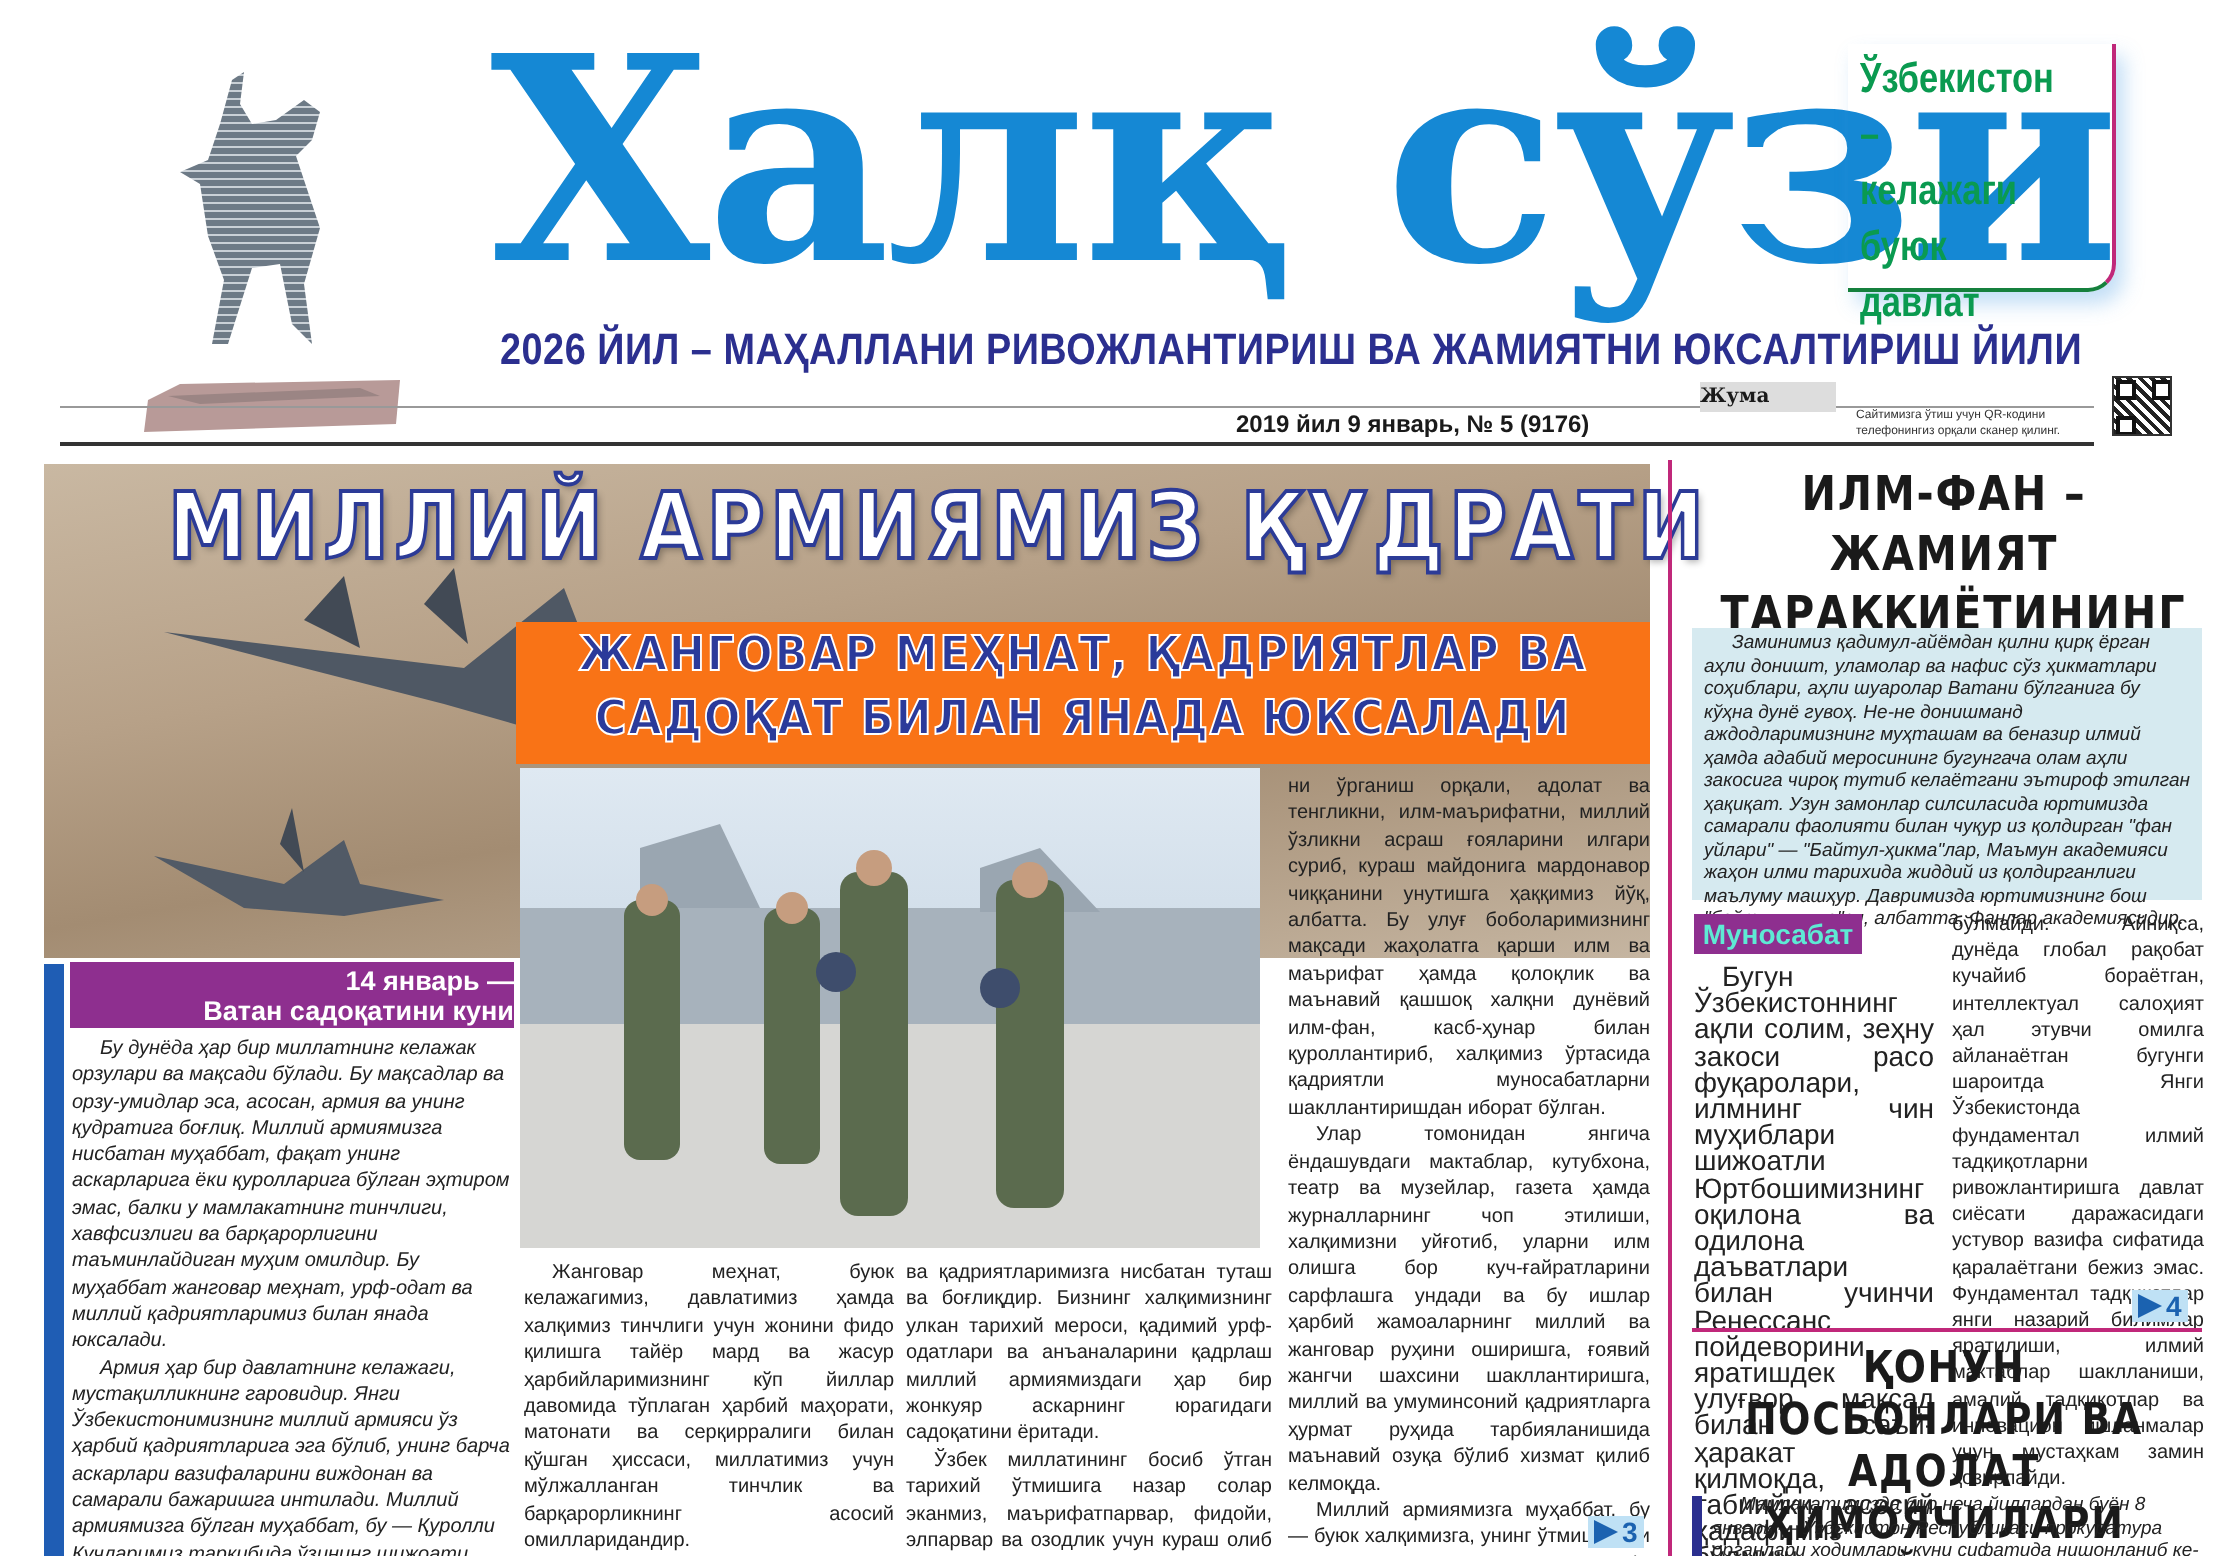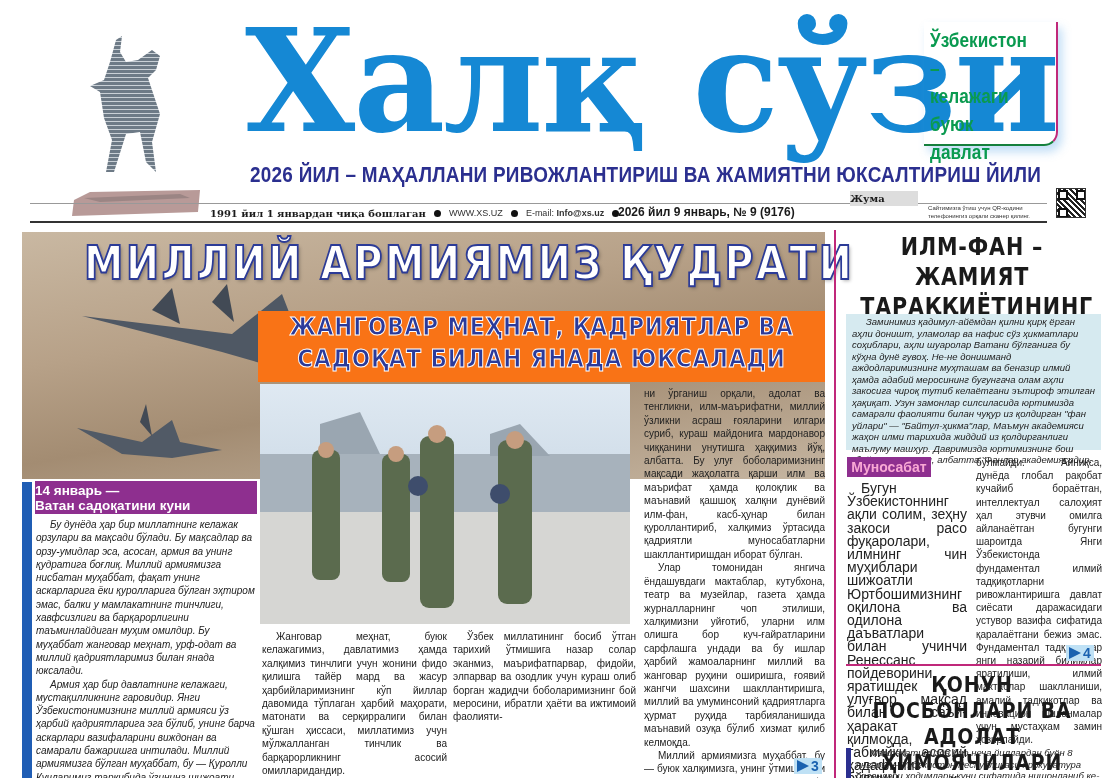--- a/index.html
+++ b/index.html
@@ -32,29 +32,29 @@
  repeating-linear-gradient(45deg,#222 0 2px,#fff 2px 4px)}
 .rule-bottom{left:30px;top:221px;width:1017px;height:2px;background:#333}
 
 .hero{left:22px;top:232px;width:803px;height:247px;background:linear-gradient(170deg,#c9b8a2 0%,#b7a188 35%,#a38c72 60%,#c5b5a1 100%);overflow:hidden}
 .hero-title{left:84px;top:236px;font-family:"DejaVu Sans",sans-serif;font-weight:bold;font-size:46px;color:#fff;letter-spacing:3px;-webkit-text-stroke:2px #2c3b97;white-space:nowrap;transform:scaleX(.86);transform-origin:left;text-shadow:2px 2px 4px rgba(0,0,0,.3)}
 .green-banner{left:258px;top:311px;width:567px;height:71px;background:#f97316}
 .green-banner .line{font-family:"DejaVu Sans",sans-serif;font-weight:bold;font-size:24px;line-height:32px;color:#2b3a9a;-webkit-text-stroke:1px #fff;text-align:center;letter-spacing:1px;transform:scaleX(.9)}
 .photo{left:260px;top:384px;width:370px;height:240px;background:linear-gradient(180deg,#dfe9f2 0%,#cfdce8 40%,#c9cfd3 55%,#d8d8d6 100%)}
 
 .blue-bar{left:22px;top:482px;width:10px;height:296px;background:#1f5db4}
-.purple-head{left:35px;top:481px;width:222px;height:33px;background:#8e2f8f;color:#fff;font-weight:bold;font-size:13.5px;line-height:15px;text-align:left;padding-top:2px}
+.purple-head{left:35px;top:481px;width:222px;height:33px;background:#8e2f8f;color:#fff;font-weight:bold;font-size:13.5px;line-height:15px;text-align:right;padding-top:2px}
 .left-text{left:36px;top:518px;width:220px;font-style:italic;font-size:10px;line-height:13.3px;color:#222}
 .p-indent{text-indent:14px}
 .col{font-size:10px;line-height:13.4px;text-align:justify;color:#222}
 
 .pink-vline{left:834px;top:230px;width:2px;height:548px;background:#c0287a}
 .ilm-head{left:842px;top:232px;width:260px;font-family:"DejaVu Sans",sans-serif;font-weight:bold;font-size:24px;line-height:30px;text-align:center;color:#1a1a1a;letter-spacing:1px;transform:scaleX(.86);transform-origin:center}
 .ilm-box{left:846px;top:314px;width:255px;height:136px;background:#d6eaf0;padding:2px 6px;font-style:italic;font-size:9.5px;line-height:11.5px;color:#222}
-.munosabat{left:847px;top:457px;width:84px;height:20px;background:#8e2f8f;color:#f9a8d4;font-weight:bold;font-size:14px;line-height:20px;text-align:center}
+.munosabat{left:847px;top:457px;width:84px;height:20px;background:#8e2f8f;color:#5eead4;font-weight:bold;font-size:14px;line-height:20px;text-align:center}
 .pink-hline{left:846px;top:664px;width:255px;height:2px;background:#c0287a}
 .arrow-tag{display:inline-flex;align-items:center;gap:2px;background:#bfe1f5;padding:0 3px;height:16px;font-weight:bold;font-size:14px;color:#1b62b0}
 .arrow-tag .arr{width:0;height:0;border-left:12px solid #1b62b0;border-top:6px solid transparent;border-bottom:6px solid transparent}
 .qonun-head{left:842px;top:672px;width:260px;font-family:"DejaVu Sans",sans-serif;font-weight:bold;font-size:22px;line-height:26px;text-align:center;color:#1a1a1a;letter-spacing:1px;transform:scaleX(.86);transform-origin:center}
 .navy-bar{left:846px;top:748px;width:5px;height:30px;background:#2b2f8f}
 .qonun-text{left:856px;top:747px;width:245px;font-style:italic;font-size:9.5px;line-height:11.5px;color:#222}
 </style>
 </head>
 <body>
 
@@ -78,29 +78,21 @@
     <div>Ўзбекистон –</div>
     <div>келажаги</div>
     <div>буюк</div>
     <div>давлат</div>
   </div>
 
   <div class="abs year-line">2026 ЙИЛ – МАҲАЛЛАНИ РИВОЖЛАНТИРИШ ВА ЖАМИЯТНИ ЮКСАЛТИРИШ ЙИЛИ</div>
 
   <div class="abs rule-top"></div>
 
-  <div class="abs info-bar">
-    <span class="since">1991 йил 1 январдан чиқа бошлаган</span>
-    <span class="dot"></span>
-    <span class="small">WWW.XS.UZ</span>
-    <span class="dot"></span>
-    <span class="small"><span>E-mail:</span> <b>Info@xs.uz</b></span>
-    <span class="dot"></span>
-  </div>
-  <div class="abs issue">2026 йил 9 январь, № 9 (9176)</div>
+  <div class="abs issue">2019 йил 9 январь, № 5 (9176)</div>
   <div class="abs day-box">Жума</div>
   <div class="abs qr-text">Сайтимизга ўтиш учун QR-кодини телефонингиз орқали сканер қилинг.</div>
   <div class="abs qr">
       <div class="qr-inner"></div>
     </div>
   <div class="abs rule-bottom"></div>
 
   <div class="abs hero">
     <svg width="803" height="247" viewBox="0 0 803 247">
       <path d="M60 84 L210 102 L260 62 L270 88 L340 98 L400 112 L430 130 L360 138 L270 140 L200 120 Z" fill="#4f5864"></path>
@@ -149,20 +141,21 @@
     <p class="p-indent">Бу дунёда ҳар бир миллатнинг келажак орзулари ва мақсади бўлади. Бу мақсадлар ва орзу-умидлар эса, асосан, армия ва унинг қудратига боғлиқ. Миллий армиямизга нисбатан муҳаббат, фақат унинг аскарларига ёки қуролларига бўлган эҳтиром эмас, балки у мамлакатнинг тинчлиги, хавфсизлиги ва барқарорлигини таъминлайдиган муҳим омилдир. Бу муҳаббат жанговар меҳнат, урф-одат ва миллий қадриятларимиз билан янада юксалади.</p>
     <p class="p-indent">Армия ҳар бир давлатнинг келажаги, мустақилликнинг гаровидир. Янги Ўзбекистонимизнинг миллий армияси ўз ҳарбий қадриятларига эга бўлиб, унинг барча аскарлари вазифаларини виждонан ва самарали бажаришга интилади. Миллий армиямизга бўлган муҳаббат, бу — Қуролли Кучларимиз таркибида ўзининг шижоати, масъулияти ва жанговар сифатлари билан ҳиссасини қўшиб келаётган ҳар бир аскарнинг мақсадга эришиш учун турли мутахассислик соҳаларида жонбозлик кўрсатаётган ҳарбий хизматчиларимизнинг жанговар меҳнати, инсонпарварлиги ва ватанпарварлигига бўлган эҳтироми.</p>
   </div>
 
   <div class="abs col" style="left:262px;top:630px;width:185px">
     <p class="p-indent">Жанговар меҳнат, буюк келажагимиз, давлатимиз ҳамда халқимиз тинчлиги учун жонини фидо қилишга тайёр мард ва жасур ҳарбийларимизнинг кўп йиллар давомида тўплаган ҳарбий маҳорати, матонати ва серқирралиги билан қўшган ҳиссаси, миллатимиз учун мўлжалланган тинчлик ва барқарорликнинг асосий омилларидандир.</p>
     <p class="p-indent">Миллий армиямизга нисбатан муҳаббат, нафақат ҳарбий хизмат ва жанговар вазиятларда кўрсатиладиган матонат, балки миллий урф-одатларимизга</p>
   </div>
 
   <div class="abs col" style="left:453px;top:630px;width:183px">
+    <p>ва қадриятларимизга нисбатан туташ ва боғлиқдир. Бизнинг халқимизнинг улкан тарихий мероси, қадимий урф-одатлари ва анъаналарини қадрлаш миллий армиямиздаги ҳар бир жонкуяр аскарнинг юрагидаги садоқатини ёритади.</p>
     <p class="p-indent">Ўзбек миллатининг босиб ўтган тарихий ўтмишига назар солар эканмиз, маърифатпарвар, фидойи, элпарвар ва озодлик учун кураш олиб борган жадидчи боболаримизнинг бой меросини, ибратли ҳаёти ва ижтимоий фаолияти-</p>
   </div>
 
   <div class="abs col" style="left:644px;top:387px;width:181px">
     <p>ни ўрганиш орқали, адолат ва тенгликни, илм-маърифатни, миллий ўзликни асраш ғояларини илгари суриб, кураш майдонига мардонавор чиққанини унутишга ҳаққимиз йўқ, албатта. Бу улуғ боболаримизнинг мақсади жаҳолатга қарши илм ва маърифат ҳамда қолоқлик ва маънавий қашшоқ халқни дунёвий илм-фан, касб-ҳунар билан қуроллантириб, халқимиз ўртасида қадриятли муносабатларни шакллантиришдан иборат бўлган.</p>
     <p class="p-indent">Улар томонидан янгича ёндашувдаги мактаблар, кутубхона, театр ва музейлар, газета ҳамда журналларнинг чоп этилиши, халқимизни уйғотиб, уларни илм олишга бор куч-ғайратларини сарфлашга ундади ва бу ишлар ҳарбий жамоаларнинг миллий ва жанговар руҳини оширишга, ғоявий жангчи шахсини шакллантиришга, миллий ва умуминсоний қадриятларга ҳурмат руҳида тарбияланишида маънавий озуқа бўлиб хизмат қилиб келмоқда.</p>
     <p class="p-indent">Миллий армиямизга муҳаббат, бу — буюк халқимизга, унинг ўтмишидаги авлодларига, тил ва маданиятга, урф-одатларимизга нисбатан ҳурмат ва эъзозни англатади. Миллий армиямиз нафақат давлат хавфсизлигини таъминловчи институт, балки миллатнинг маънавий-руҳий асосларини, урф-одатларини ва қадриятларини сақловчи, уларга садоқатли бўлиш йўлида ёрдамчи кучдир.</p>
   </div>
   <div class="abs arrow-tag" style="left:794px;top:758px">
     <span class="arr"></span>

